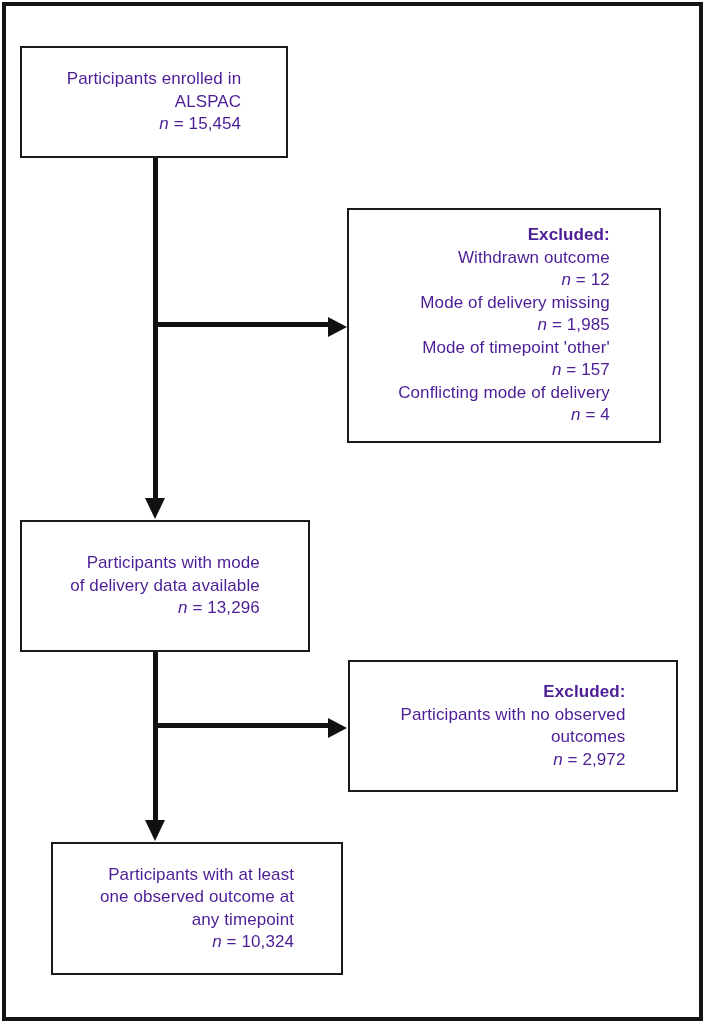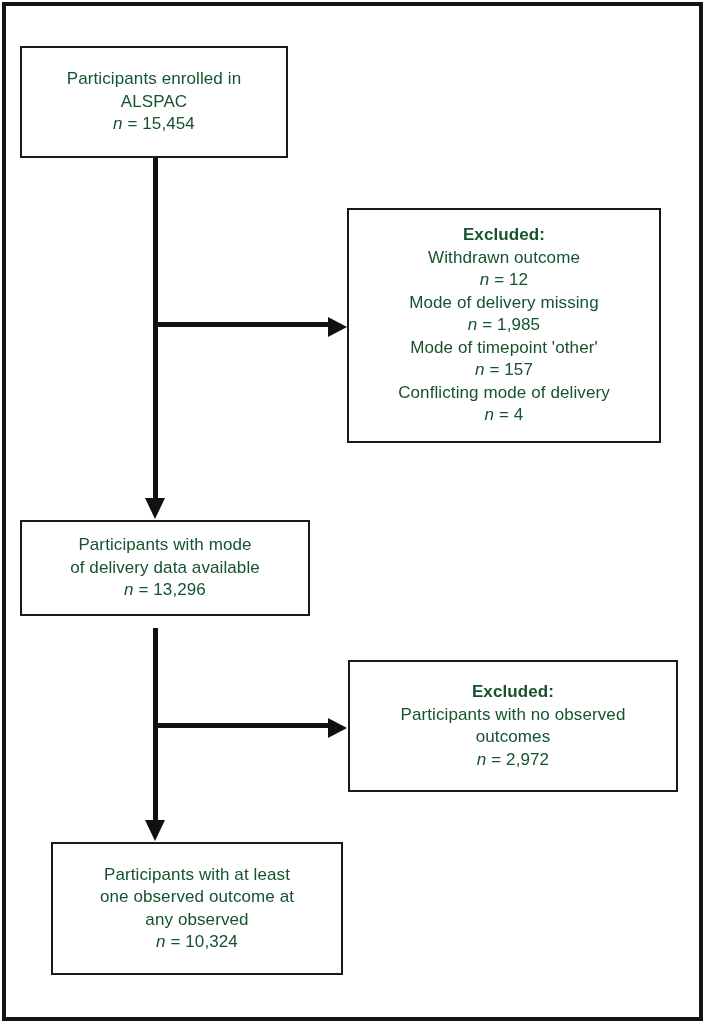--- a/index.html
+++ b/index.html
@@ -36,22 +36,22 @@
 
   
   .node-box {
     position: absolute;
     box-sizing: border-box;
     border: 2px solid #1a1a1a;
     background: #ffffff;
     display: flex;
     align-items: center;
     justify-content: center;
-    text-align: center;
-    color: #14532d;
+    text-align: right;
+    color: #4c1d95;
   }
   .box-text {
     font-size: 17px;
     line-height: 22.5px;
     letter-spacing: 0.1px;
     padding: 0 6px;
   }
   .box-text .ital { font-style: italic; }
   .box-text .bold { font-weight: bold; }
   .box-text .line { display: block; white-space: nowrap; }
@@ -116,39 +116,39 @@
       <span class="line"><span class="ital">n</span><span> = 12</span></span>
       <span class="line">Mode of delivery missing</span>
       <span class="line"><span class="ital">n</span><span> = 1,985</span></span>
       <span class="line">Mode of timepoint 'other'</span>
       <span class="line"><span class="ital">n</span><span> = 157</span></span>
       <span class="line">Conflicting mode of delivery</span>
       <span class="line"><span class="ital">n</span><span> = 4</span></span>
     </div>
   </div>
 
-  <div class="node-box" style="left:20px; top:520px; width:290px; height:96px;">
+  <div class="node-box" style="left:20px; top:520px; width:290px; height:132px;">
     <div class="box-text">
       <span class="line">Participants with mode</span>
       <span class="line">of delivery data available</span>
       <span class="line"><span class="ital">n</span><span> = 13,296</span></span>
     </div>
   </div>
 
   <div class="node-box" style="left:348px; top:660px; width:330px; height:132px;">
     <div class="box-text">
       <span class="line bold">Excluded:</span>
       <span class="line">Participants with no observed</span>
       <span class="line">outcomes</span>
       <span class="line"><span class="ital">n</span><span> = 2,972</span></span>
     </div>
   </div>
 
   <div class="node-box" style="left:20px; top:842px; width:292px; height:133px;margin-left:31px;">
     <div class="box-text">
       <span class="line">Participants with at least</span>
       <span class="line">one observed outcome at</span>
-      <span class="line">any observed</span>
+      <span class="line">any timepoint</span>
       <span class="line"><span class="ital">n</span><span> = 10,324</span></span>
     </div>
   </div>
 
 </div>
 
 </body></html>

